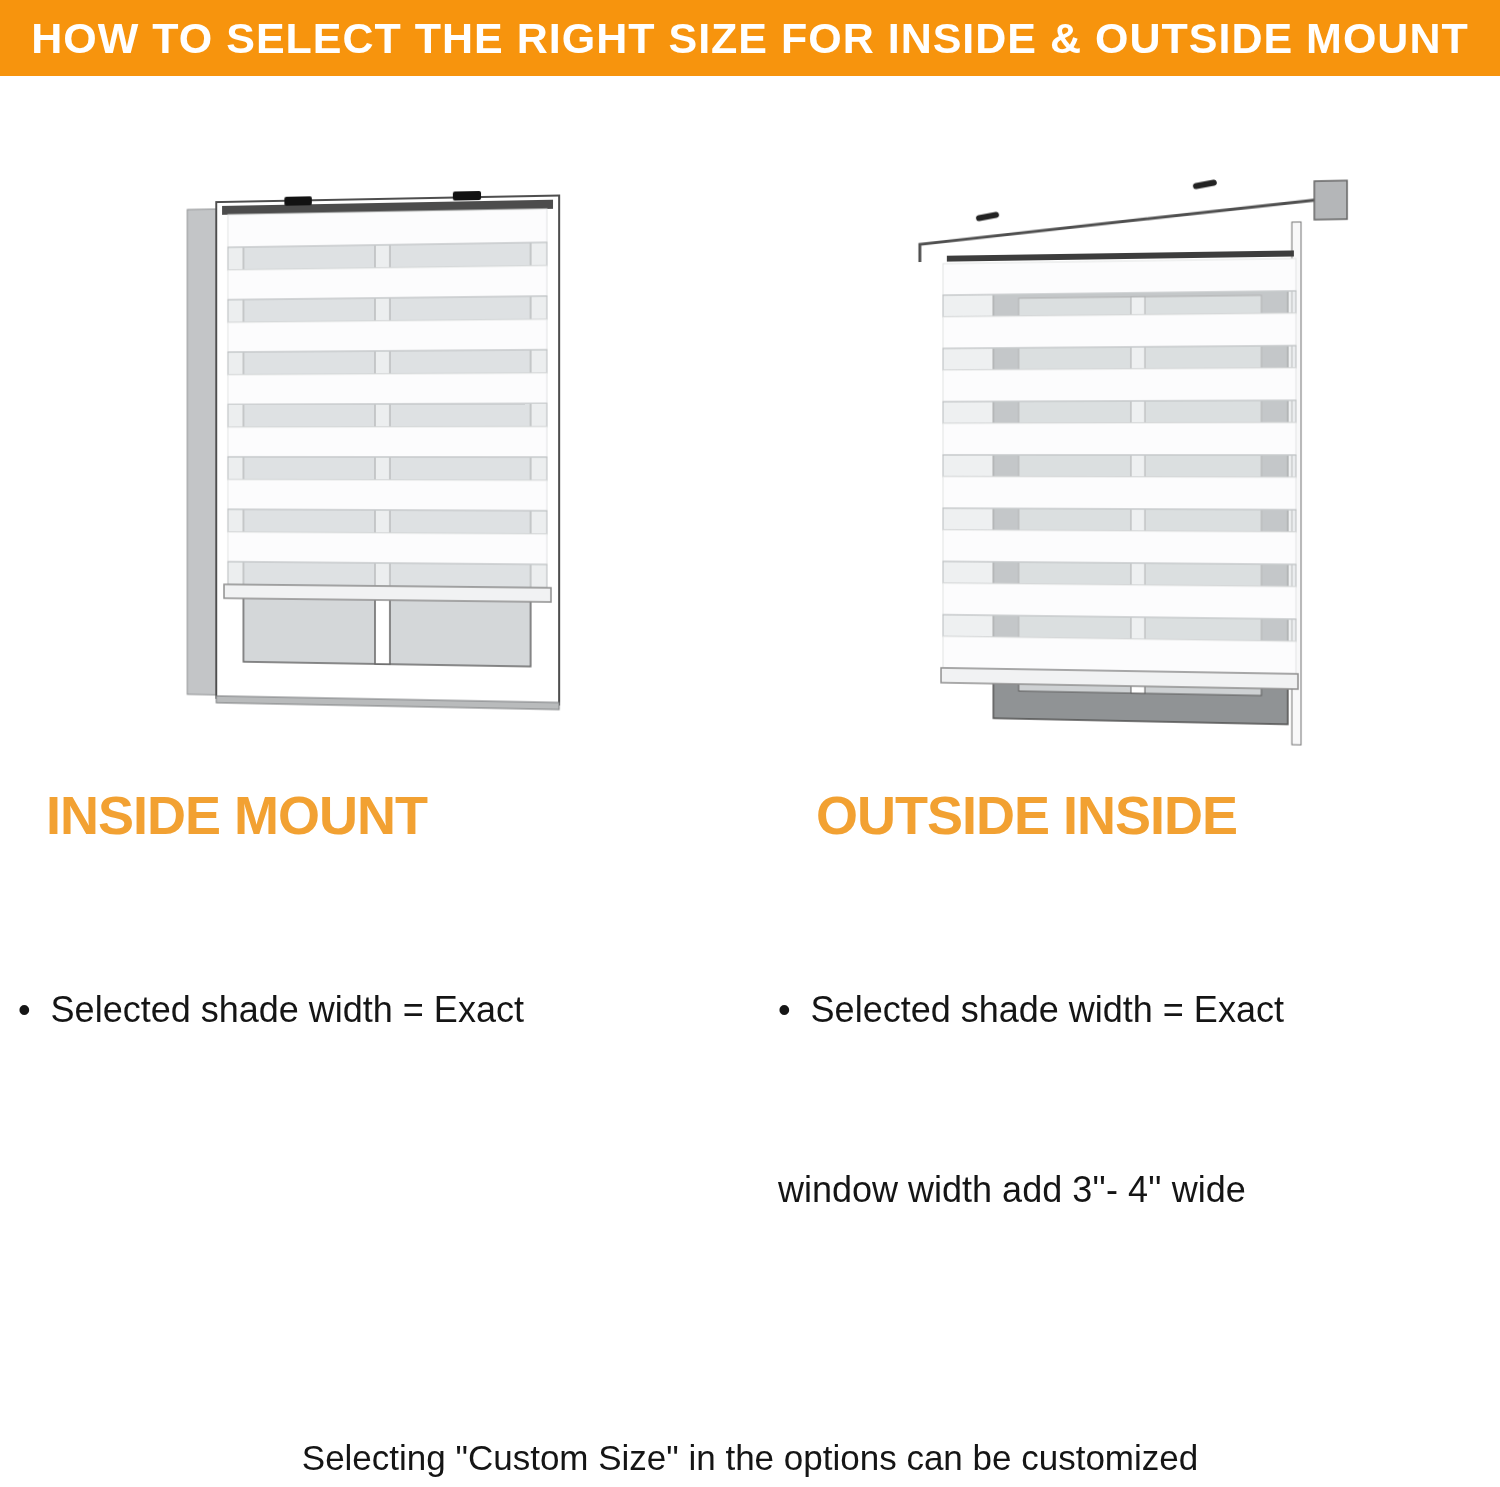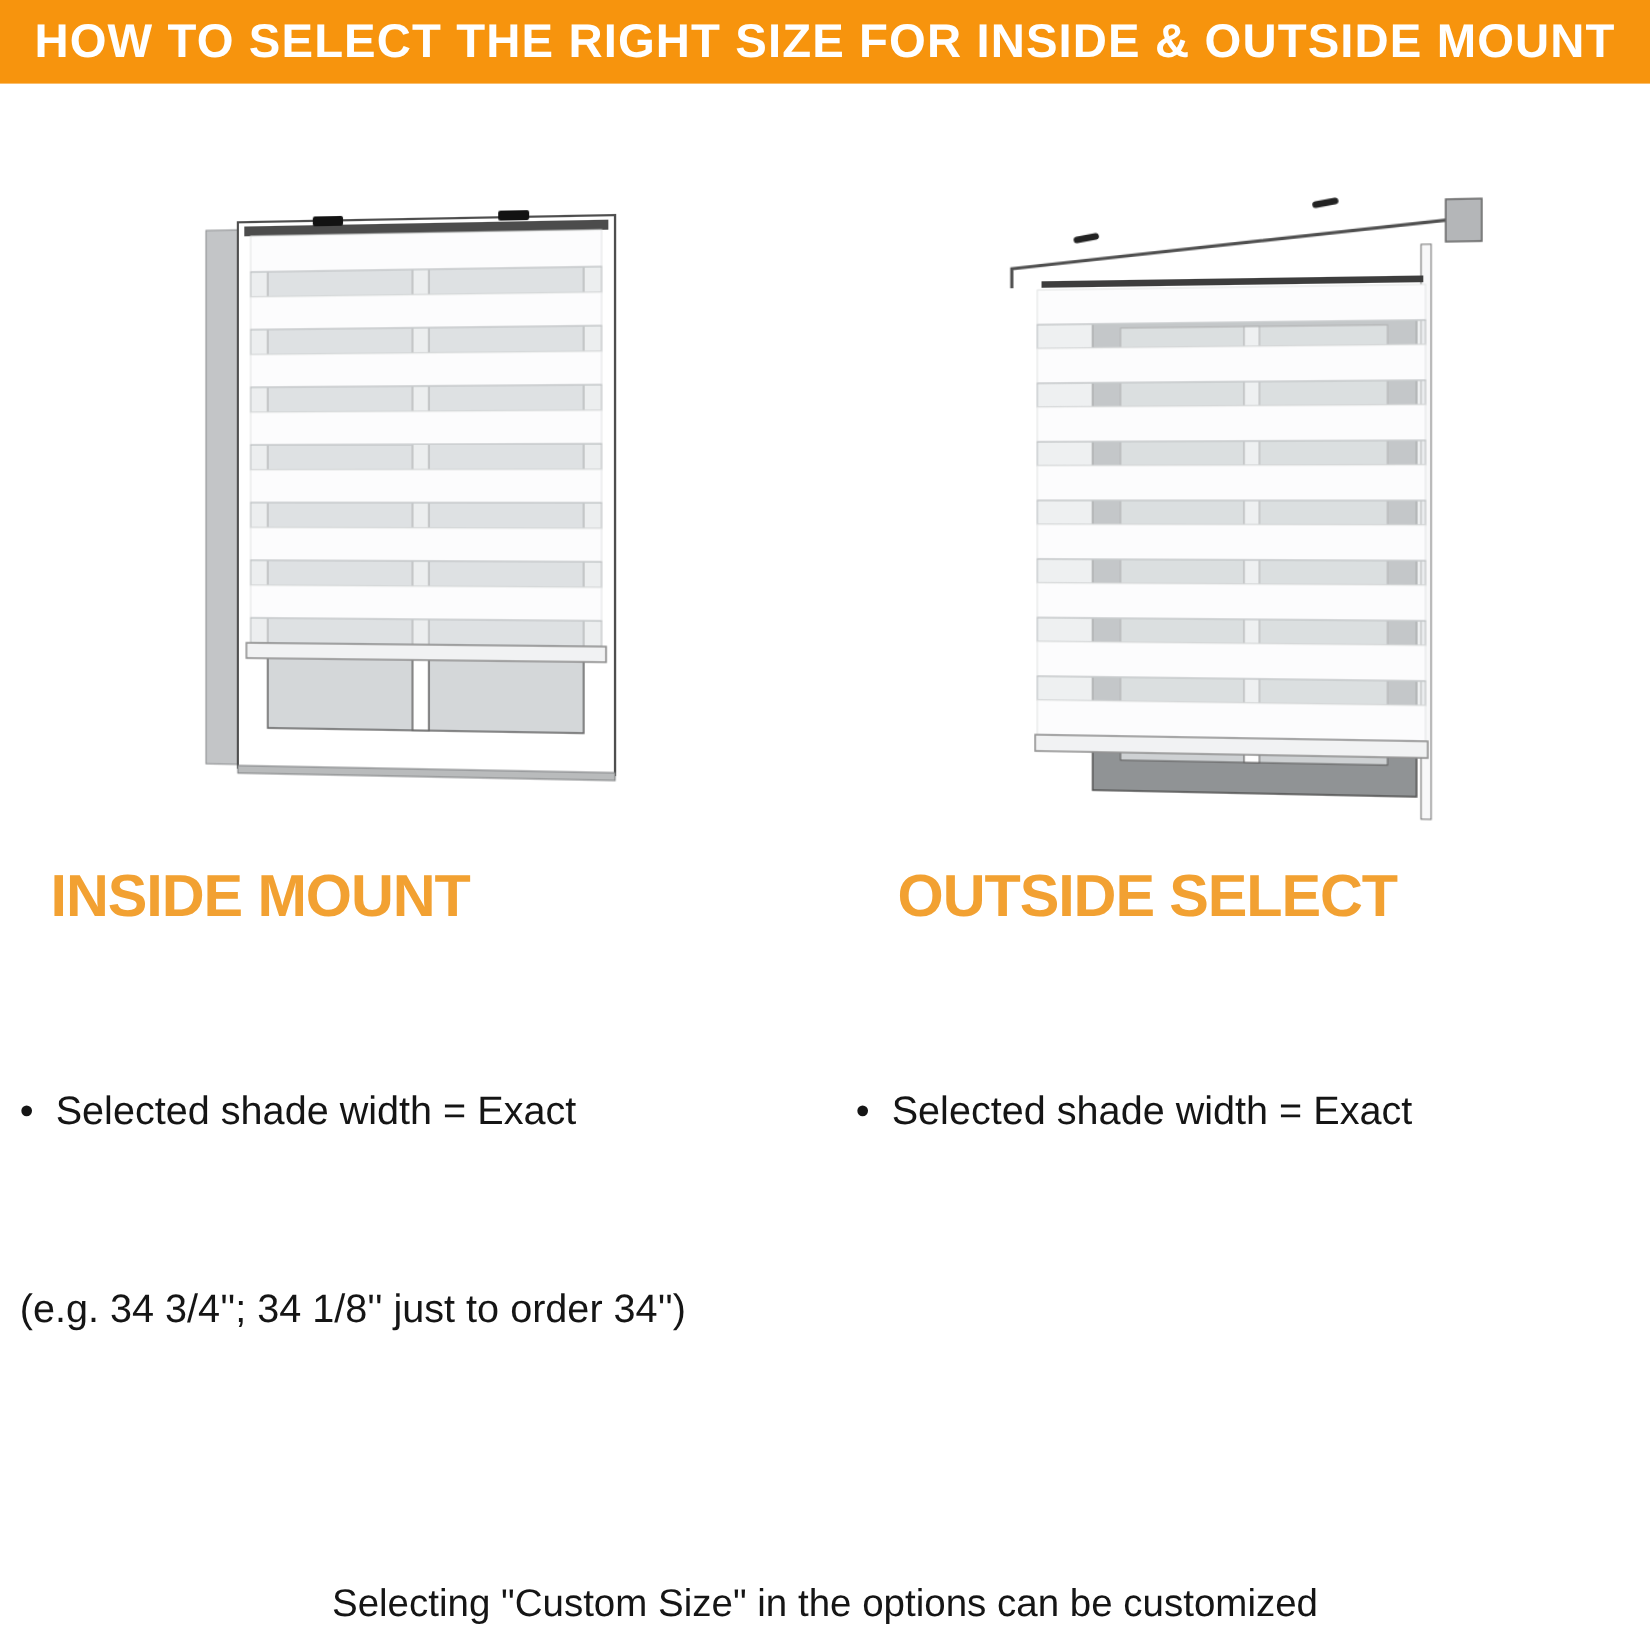--- a/index.html
+++ b/index.html
@@ -123,32 +123,32 @@
       <rect x="46" y="422" width="356" height="22" fill="#e3e6e8" fill-opacity="0.62" stroke="#b8bbbd"></rect>
       <rect x="46" y="444" width="356" height="32" fill="#fcfcfd" stroke="#e2e3e4"></rect>
       <rect x="46" y="476" width="356" height="22" fill="#e3e6e8" fill-opacity="0.62" stroke="#b8bbbd"></rect>
       <rect x="46" y="498" width="356" height="32" fill="#fcfcfd" stroke="#e2e3e4"></rect>
       <rect x="44" y="530" width="360" height="15" fill="#f1f2f3" stroke="#8f8f8f" stroke-width="1.5"></rect>
     </g>
   </svg>
 </div>
 
 <h2 class="mount-heading heading-inside">INSIDE MOUNT</h2>
-<h2 class="mount-heading heading-outside">OUTSIDE SELECT</h2>
+<h2 class="mount-heading heading-outside">OUTSIDE INSIDE</h2>
 
 <div class="notes notes-inside">
   <div>•  Selected shade width = Exact</div>
-  <div>(e.g. 34 3/4''; 34 1/8'' just to order 34'')</div>
   
   
   
   
   
 </div>
 
 <div class="notes notes-outside">
   <div>•  Selected shade width = Exact</div>
+  <div>window width add 3''- 4'' wide</div>
   
   
   
 </div>
 
 <div class="footer-note">Selecting "Custom Size" in the options can be customized</div>
 
 </body></html>

